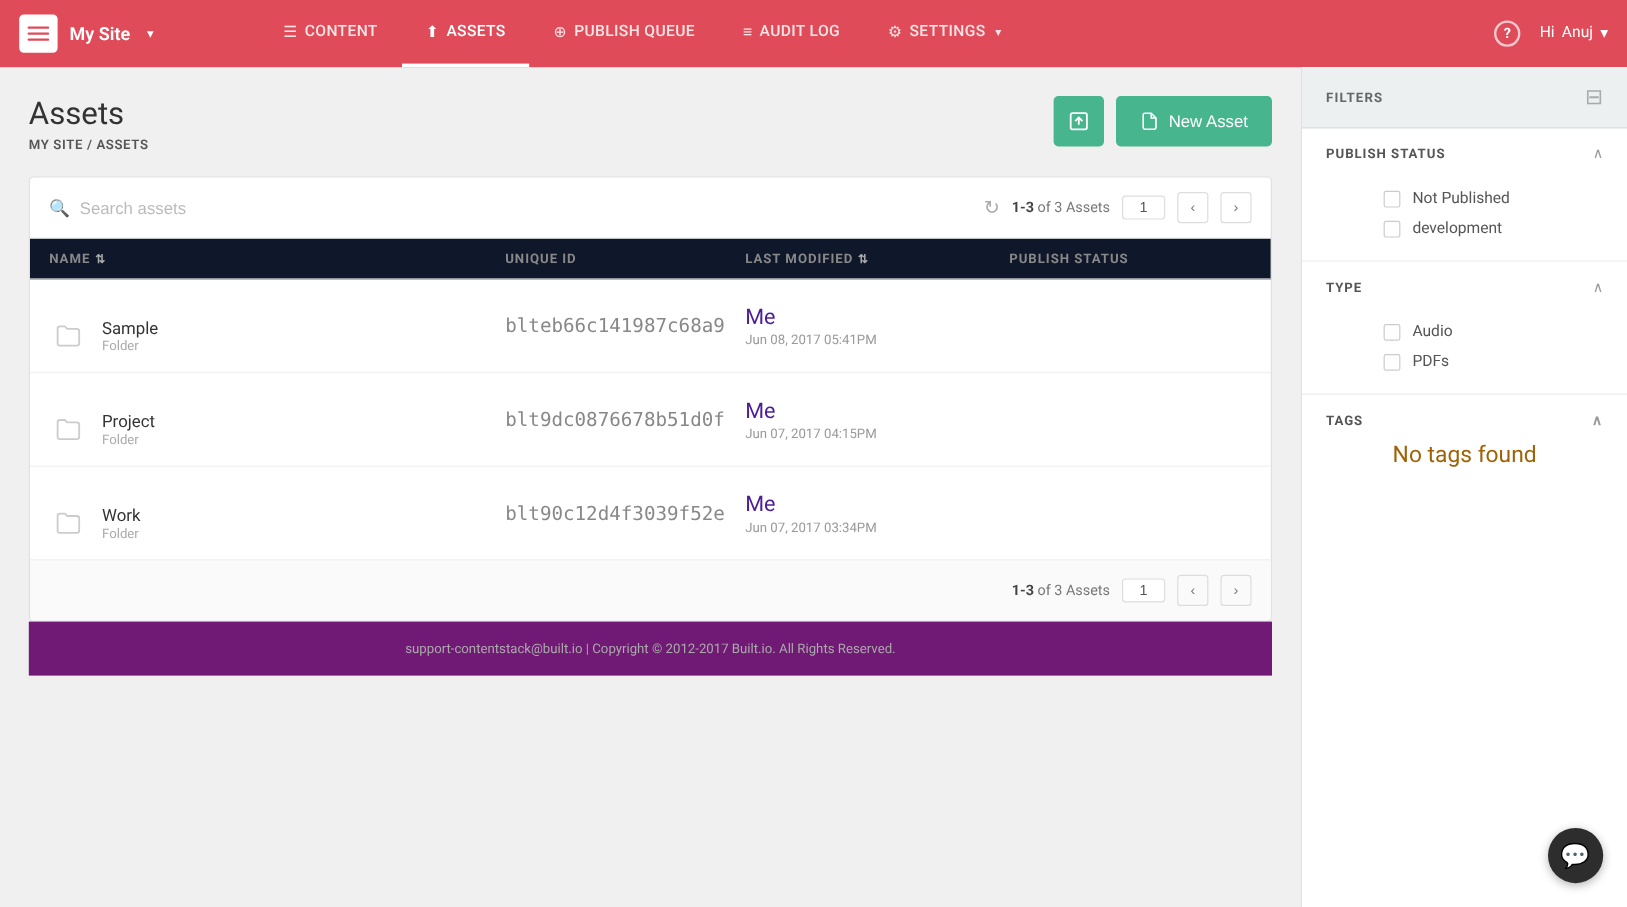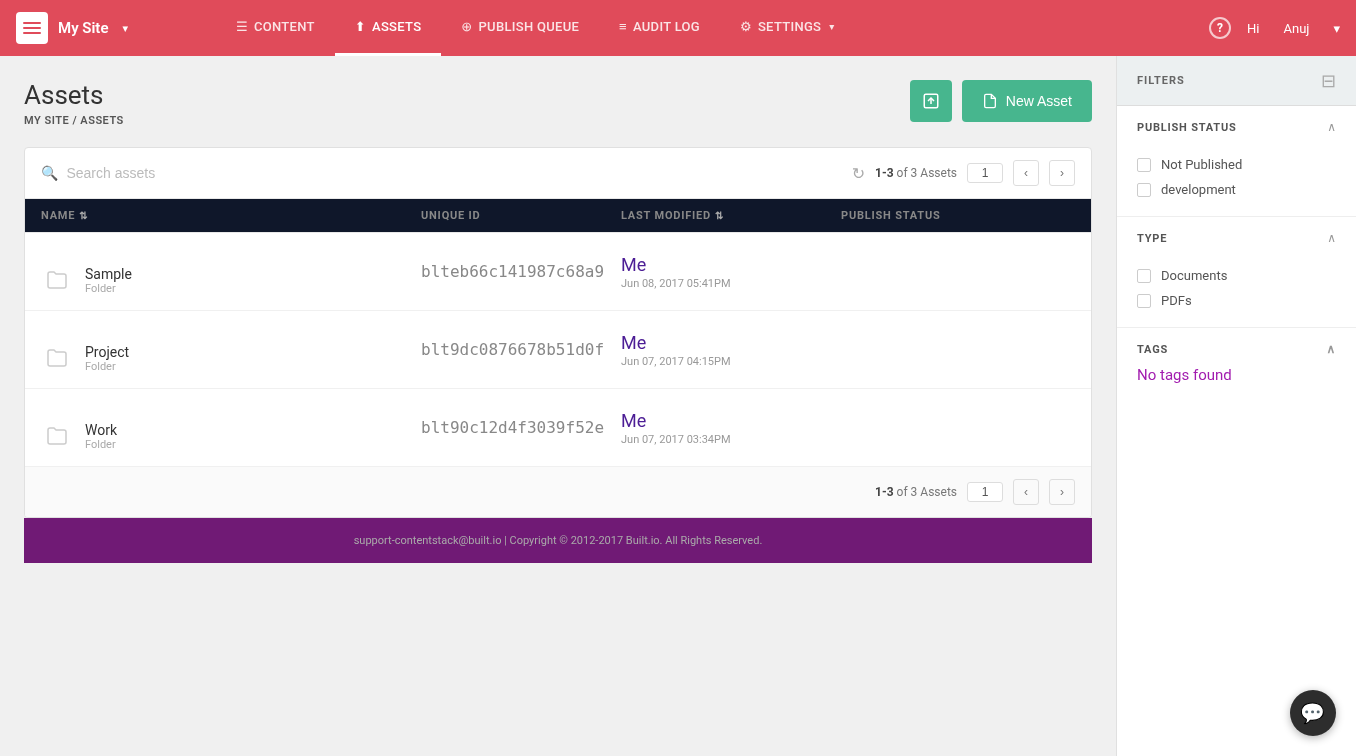--- a/index.html
+++ b/index.html
@@ -43,21 +43,21 @@
     }
     .nav-right {
       display: flex; align-items: center; gap: 16px;
     }
     .help-icon {
       width: 22px; height: 22px; border: 2px solid rgba(255,255,255,0.7);
       border-radius: 50%; display: flex; align-items: center; justify-content: center;
       font-size: 12px; color: white; cursor: pointer; font-weight: bold;
     }
     .user-area {
-      display: flex; align-items: flex-start; gap: 24px; color: white; font-size: 13px; cursor: pointer;
+      display: flex; align-items: flex-start; gap: 6px; color: white; font-size: 13px; cursor: pointer;
     }
 
     
     .page-layout {
       display: flex; height: calc(756px - 56px);
     }
     .main-content {
       flex: 1; padding: 24px 24px 0 24px; overflow-y: auto;
     }
     .page-header {
@@ -157,21 +157,21 @@
 
     .publish-cell { position: relative; }
 
     .table-footer {
       padding: 12px 16px; display: flex; align-items: center; justify-content: flex-end;
       gap: 10px; border-top: 1px solid #f0f0f0; background: #fafafa;
     }
 
     
     .filters-sidebar {
-      width: 240px; background: white; border-left: 1px solid #e0e0e0; overflow-y: auto;
+      width: 272px; background: white; border-left: 1px solid #e0e0e0; overflow-y: auto;
     }
     .filters-header {
       display: flex; align-items: center; justify-content: space-between;
       padding: 14px 20px; background: #ecf0f1; border-bottom: 1px solid #ddd;
     }
     .filters-title {
       font-size: 11px; font-weight: 700; color: #666; letter-spacing: 1px;
     }
     .filters-toggle { color: #aaa; cursor: pointer; font-size: 18px; }
 
@@ -180,34 +180,34 @@
       display: flex; align-items: center; justify-content: space-between;
       padding: 14px 20px; cursor: pointer;
     }
     .filter-section-title {
       font-size: 11px; font-weight: 700; color: #555; letter-spacing: 0.8px;
     }
     .chevron-icon { color: #999; font-size: 12px; }
 
     .filter-options { padding: 4px 20px 14px; }
     .filter-option {
-      display: flex; align-items: center; gap: 10px; padding: 5px 0; cursor: pointer;
+      display: flex; align-items: center; gap: 10px; padding: 5px 0; cursor: pointer; margin-left: 48px;
     }
     .filter-checkbox {
       width: 14px; height: 14px; border: 1px solid #ccc; border-radius: 2px; background: white;
       flex-shrink: 0;
     }
     .filter-label { font-size: 13px; color: #555; }
 
     .tags-section { padding: 14px 20px; }
     .tags-title {
       font-size: 11px; font-weight: 700; color: #555; letter-spacing: 0.8px; margin-bottom: 10px;
       display: flex; align-items: center; justify-content: space-between;
     }
-    .no-tags { font-size: 15px; color: #a21caf; }
+    .no-tags { font-size: 19px; color: #a16207; text-align: center; }
 
     
     .footer {
       text-align: center; padding: 16px; font-size: 11px; color: #aaa;
       background: #701a75;
     }
 
     
     .chat-bubble {
       position: fixed; bottom: 20px; right: 20px;
@@ -448,21 +448,21 @@
     </div>
 
     <div class="filter-section">
       <div class="filter-section-header">
         <span class="filter-section-title">TYPE</span>
         <span class="chevron-icon">∧</span>
       </div>
       <div class="filter-options">
         <div class="filter-option">
           <div class="filter-checkbox"></div>
-          <span class="filter-label">Documents</span>
+          <span class="filter-label">Audio</span>
         </div>
         <div class="filter-option">
           <div class="filter-checkbox"></div>
           <span class="filter-label">PDFs</span>
         </div>
       </div>
     </div>
 
     <div class="tags-section">
       <div class="tags-title">

